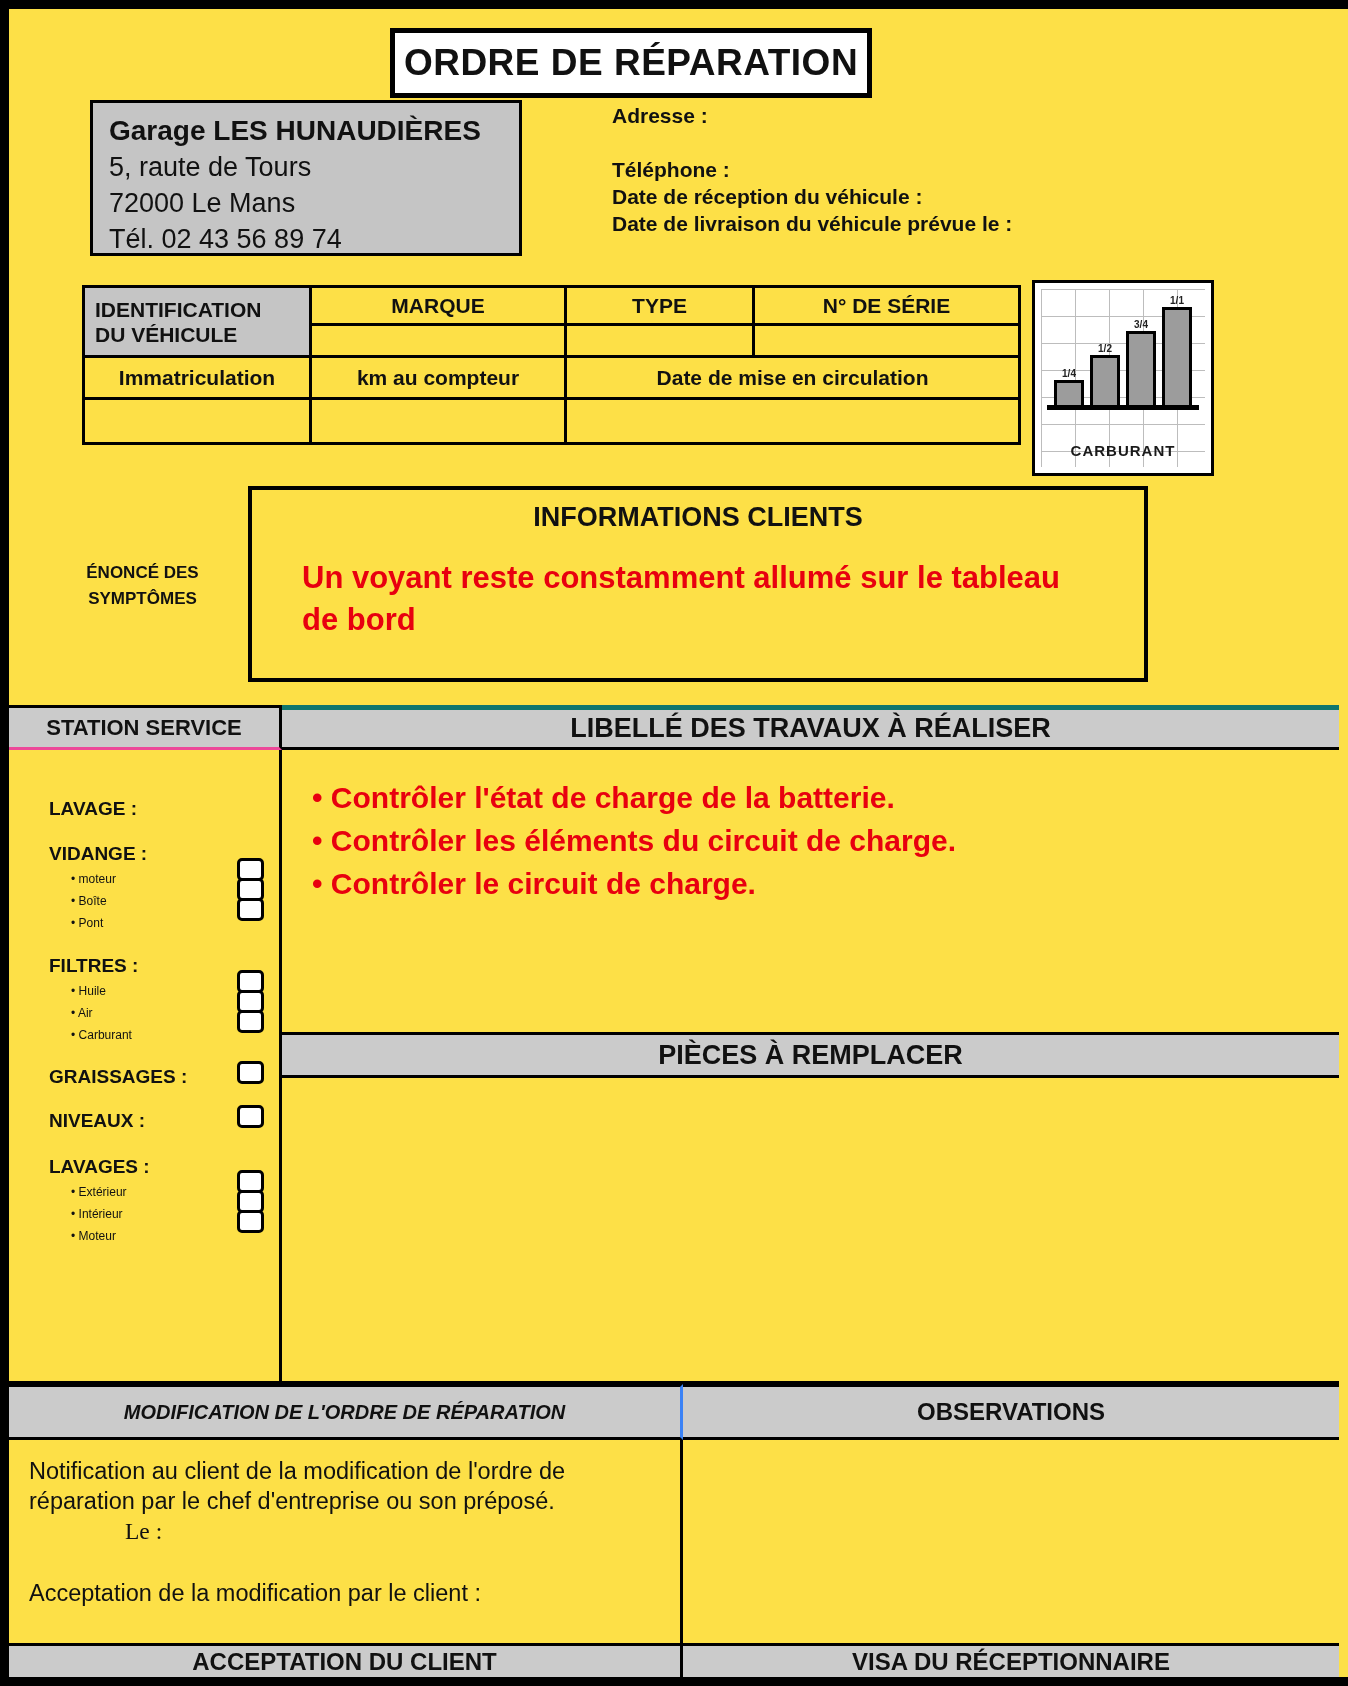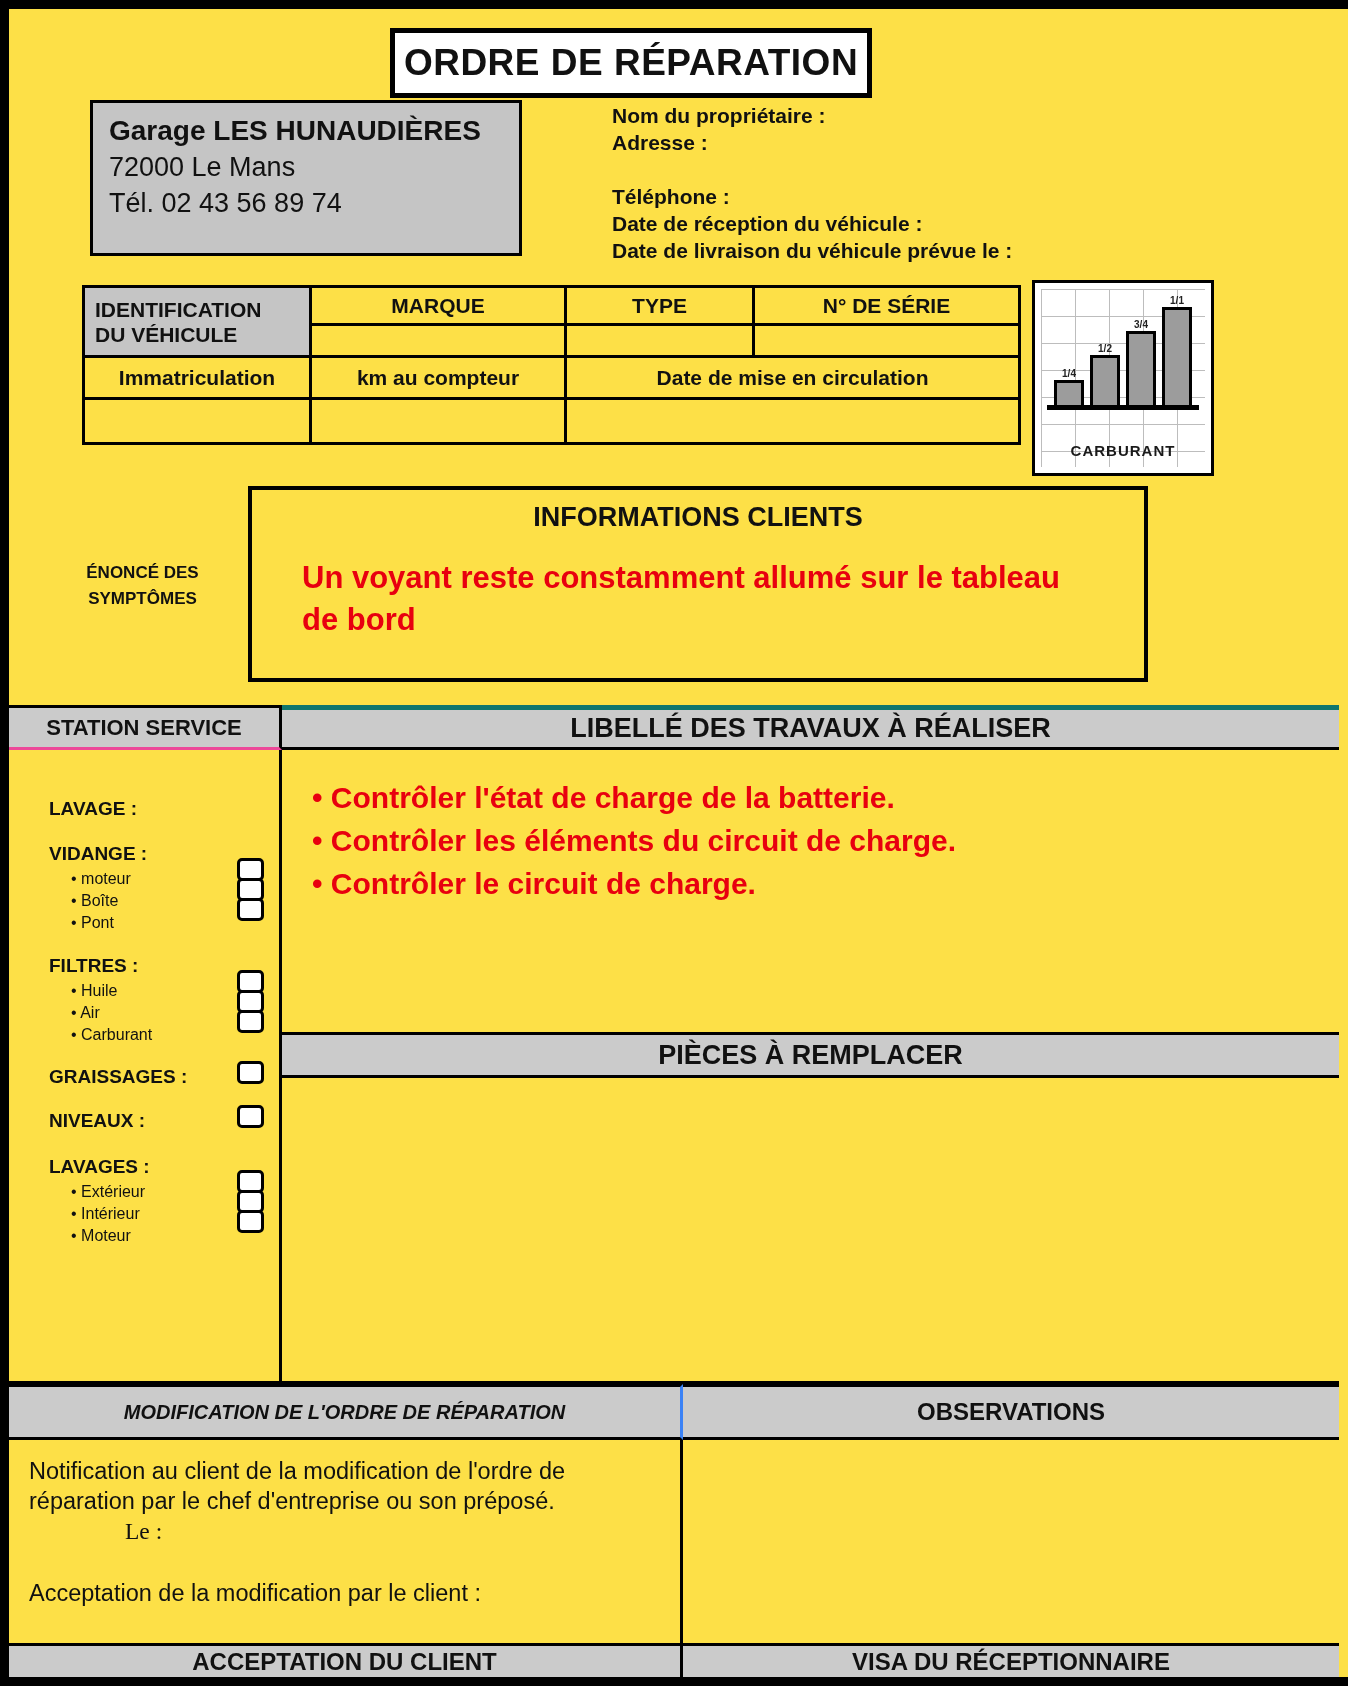--- a/index.html
+++ b/index.html
@@ -59,21 +59,21 @@
   .band-station{position:absolute;left:9px;top:705px;width:273px;height:45px;
     border-top:3px solid #000;border-bottom:3px solid #ec4899;border-right:3px solid #000;font-size:22px;}
   .band-works{position:absolute;left:282px;top:705px;width:1057px;height:45px;
     border-top:5px solid #0f766e;border-bottom:3px solid #000;font-size:27px;}
 
   
   .station-body{position:absolute;left:9px;top:750px;width:273px;height:634px;
     border-right:3px solid #000;border-bottom:3px solid #000;box-sizing:border-box;}
   .st-group{position:absolute;left:40px;}
   .st-label{font-weight:bold;font-size:19px;margin-bottom:3px;}
-  .st-sub{font-size:16px;line-height:22px;margin-left:22px;}
+  .st-sub{font-size:12px;line-height:22px;margin-left:22px;}
   .st-sub::before{content:"• ";}
   .cbx{width:27px;height:23px;border:3px solid #000;border-radius:5px;background:#fff;box-sizing:border-box;}
   .cbx-stack{position:absolute;left:228px;}
   .cbx-stack .cbx{margin-top:-3px;}
   .cbx-stack .cbx:first-child{margin-top:0;}
   .cbx-single{position:absolute;left:228px;}
 
   
   .works-body{position:absolute;left:282px;top:750px;width:1057px;height:282px;box-sizing:border-box;padding:26px 0 0 30px;}
   .work-item{color:#e8000f;font-weight:bold;font-size:30px;line-height:43px;}
@@ -103,26 +103,26 @@
 
 <div id="page">
   <div class="page-border"></div>
 
   <div class="title-box">
     <span>ORDRE DE RÉPARATION</span>
   </div>
 
   <div class="garage-box">
     <div class="garage-name">Garage LES HUNAUDIÈRES</div>
+    <div class="garage-line">5, raute de Tours</div>
     <div class="garage-line">72000 Le Mans</div>
     <div class="garage-line">Tél. 02 43 56 89 74</div>
   </div>
 
   <div class="owner-block">
-    <div>Nom du propriétaire :</div>
     <div>Adresse :</div>
     <div class="owner-gap"></div>
     <div>Téléphone :</div>
     <div>Date de réception du véhicule :</div>
     <div>Date de livraison du véhicule prévue le :</div>
   </div>
 
   <table class="veh-table">
     <colgroup>
         <col style="width:227px">

